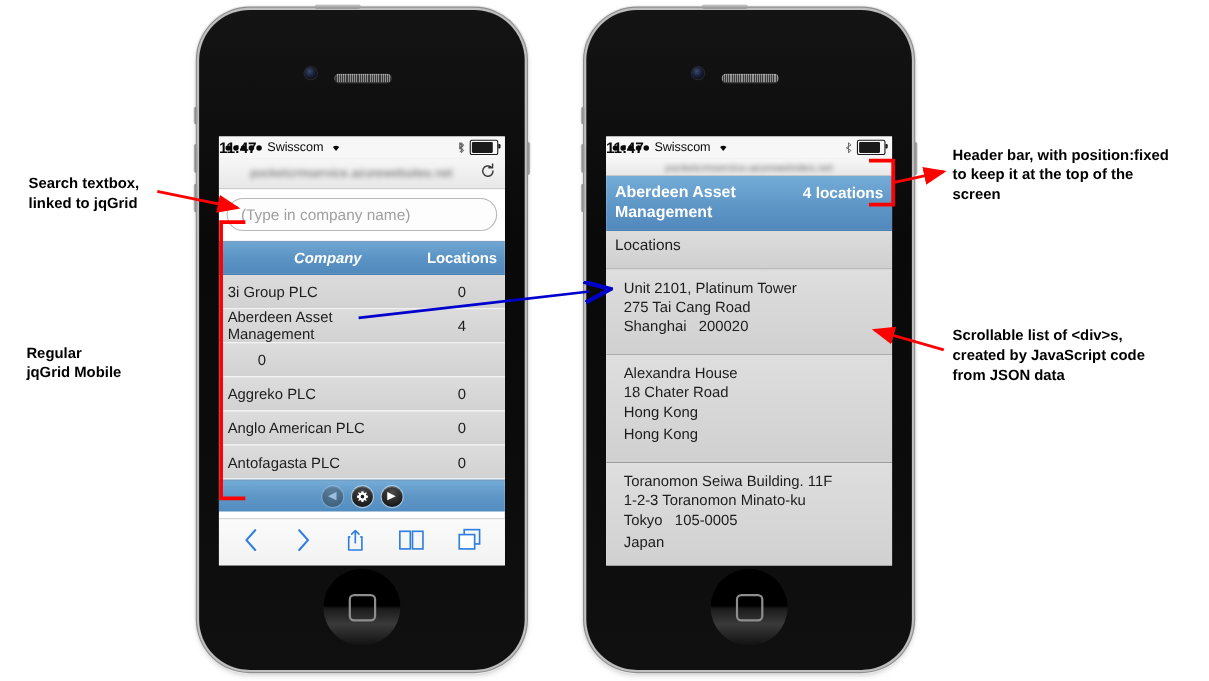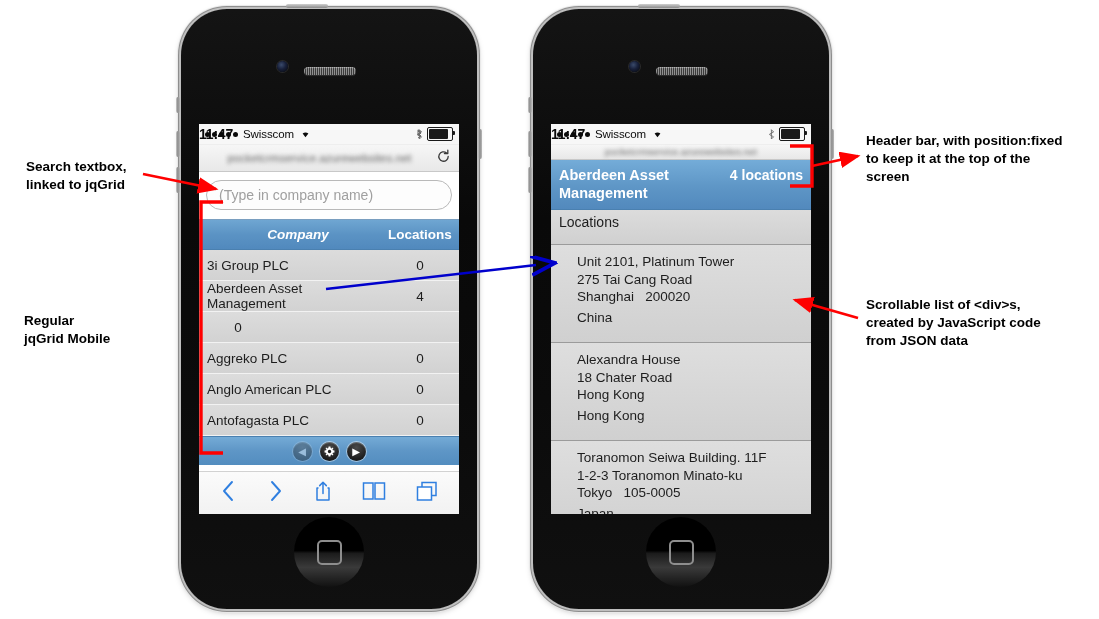--- a/index.html
+++ b/index.html
@@ -290,21 +290,21 @@
     background: linear-gradient(180deg,#dcdcdc,#d0d0d0);
     font-size: 14px;
     color: #1d1d1d;
     padding: 4px 8px 14px 8px;
     border-bottom: 1px solid #9b9b9b;
   }
 
   .addr-card {
     background: linear-gradient(180deg,#dedede,#d0d0d0);
     border-bottom: 1px solid #9b9b9b;
-    padding: 8px 8px 16px 26px;
+    padding: 8px 8px 16px 16px;
     font-size: 13.5px;
     line-height: 17.5px;
     color: #1d1d1d;
   }
   .addr-card .aline { white-space: pre; }
   .addr-card .aline.gap { margin-top: 3px; }
 </style>
 </head>
 <body>
 
@@ -483,21 +483,20 @@
       <span class="ah-title">Aberdeen Asset Management</span>
       <span class="ah-count">4 locations</span>
     </div>
 
     <div class="country-bar">Locations</div>
 
     <div class="addr-card">
       <div class="aline">Unit 2101, Platinum Tower</div>
       <div class="aline">275 Tai Cang Road</div>
       <div class="aline">Shanghai   200020</div>
-      <div class="aline gap">China</div>
     </div>
 
     <div class="addr-card">
       <div class="aline">Alexandra House</div>
       <div class="aline">18 Chater Road</div>
       <div class="aline">Hong Kong</div>
       <div class="aline gap">Hong Kong</div>
     </div>
 
     <div class="addr-card">

